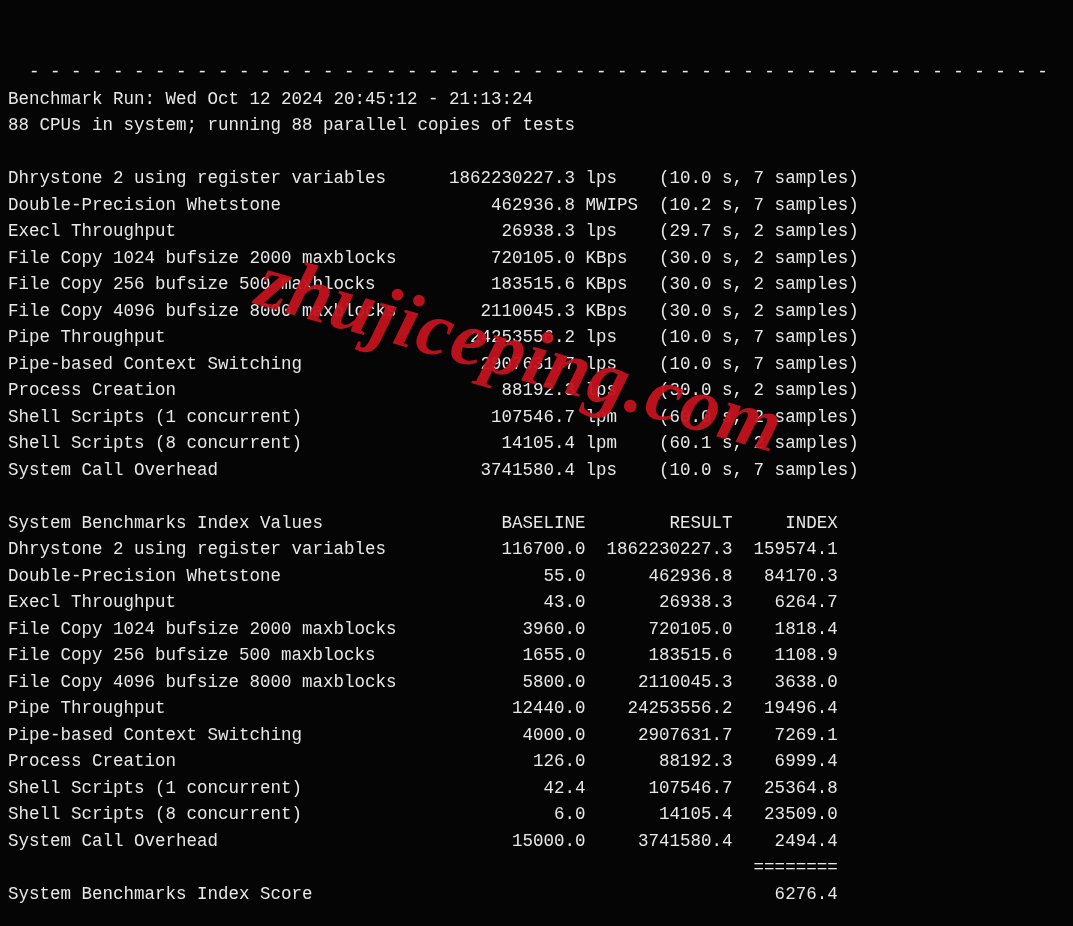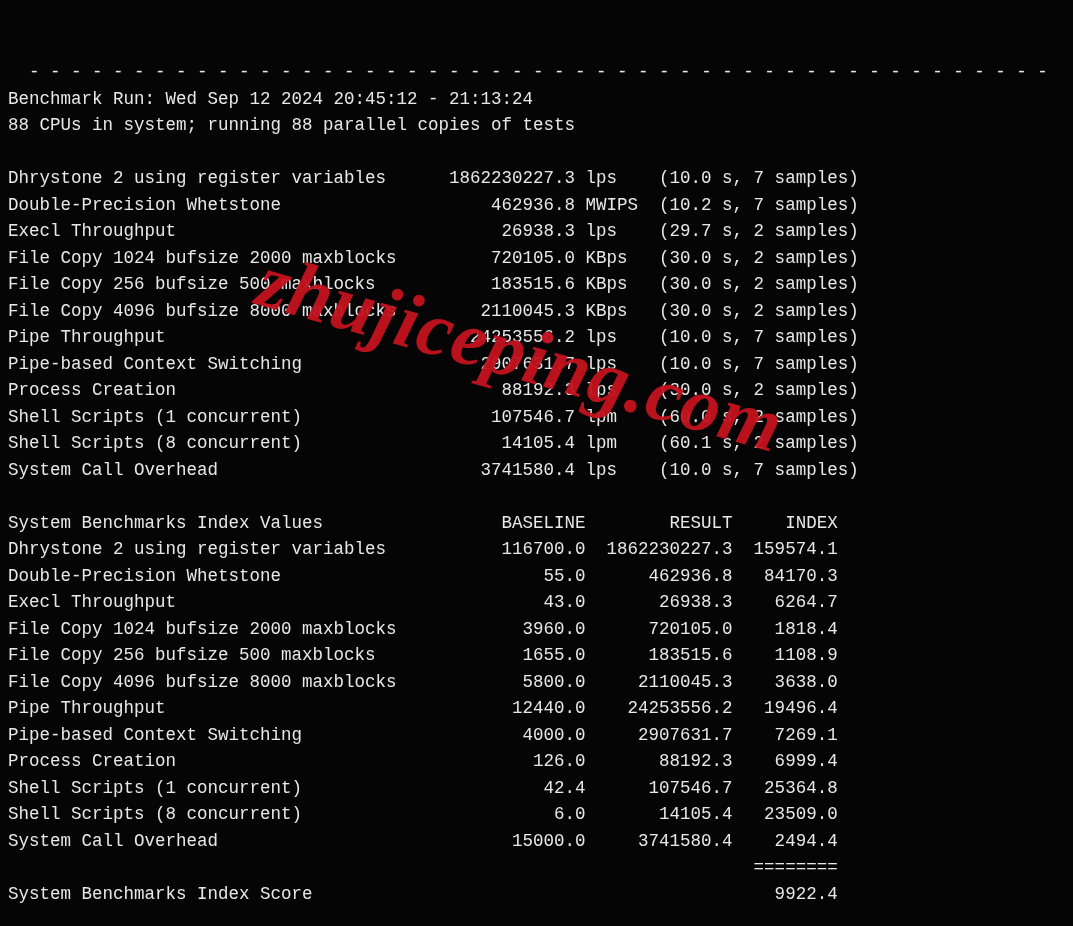--- a/index.html
+++ b/index.html
@@ -32,21 +32,21 @@
     opacity:0.95;
     letter-spacing:1px;
   }
 </style>
 </head>
 <body>
 
 <div class="term">
   <div class="watermark">zhujiceping.com</div>
   <span>- - - - - - - - - - - - - - - - - - - - - - - - - - - - - - - - - - - - - - - - - - - - - - - - - </span>
-<span>Benchmark Run: Wed Sep 12 2024 20:45:12 - 21:13:24</span>
+<span>Benchmark Run: Wed Oct 12 2024 20:45:12 - 21:13:24</span>
 <span>88 CPUs in system; running 88 parallel copies of tests</span>
 
 <span id="tests-block">Dhrystone 2 using register variables      1862230227.3 lps    (10.0 s, 7 samples)
 Double-Precision Whetstone                    462936.8 MWIPS  (10.2 s, 7 samples)
 Execl Throughput                               26938.3 lps    (29.7 s, 2 samples)
 File Copy 1024 bufsize 2000 maxblocks         720105.0 KBps   (30.0 s, 2 samples)
 File Copy 256 bufsize 500 maxblocks           183515.6 KBps   (30.0 s, 2 samples)
 File Copy 4096 bufsize 8000 maxblocks        2110045.3 KBps   (30.0 s, 2 samples)
 Pipe Throughput                             24253556.2 lps    (10.0 s, 7 samples)
 Pipe-based Context Switching                 2907631.7 lps    (10.0 s, 7 samples)
@@ -62,14 +62,14 @@
 File Copy 1024 bufsize 2000 maxblocks            3960.0      720105.0    1818.4
 File Copy 256 bufsize 500 maxblocks              1655.0      183515.6    1108.9
 File Copy 4096 bufsize 8000 maxblocks            5800.0     2110045.3    3638.0
 Pipe Throughput                                 12440.0    24253556.2   19496.4
 Pipe-based Context Switching                     4000.0     2907631.7    7269.1
 Process Creation                                  126.0       88192.3    6999.4
 Shell Scripts (1 concurrent)                       42.4      107546.7   25364.8
 Shell Scripts (8 concurrent)                        6.0       14105.4   23509.0
 System Call Overhead                            15000.0     3741580.4    2494.4</span>
 <span id="sep-line">                                                                       ========</span>
-<span id="score-line">System Benchmarks Index Score                                            9922.4</span>
+<span id="score-line">System Benchmarks Index Score                                            6276.4</span>
 </div>
 
 </body></html>

